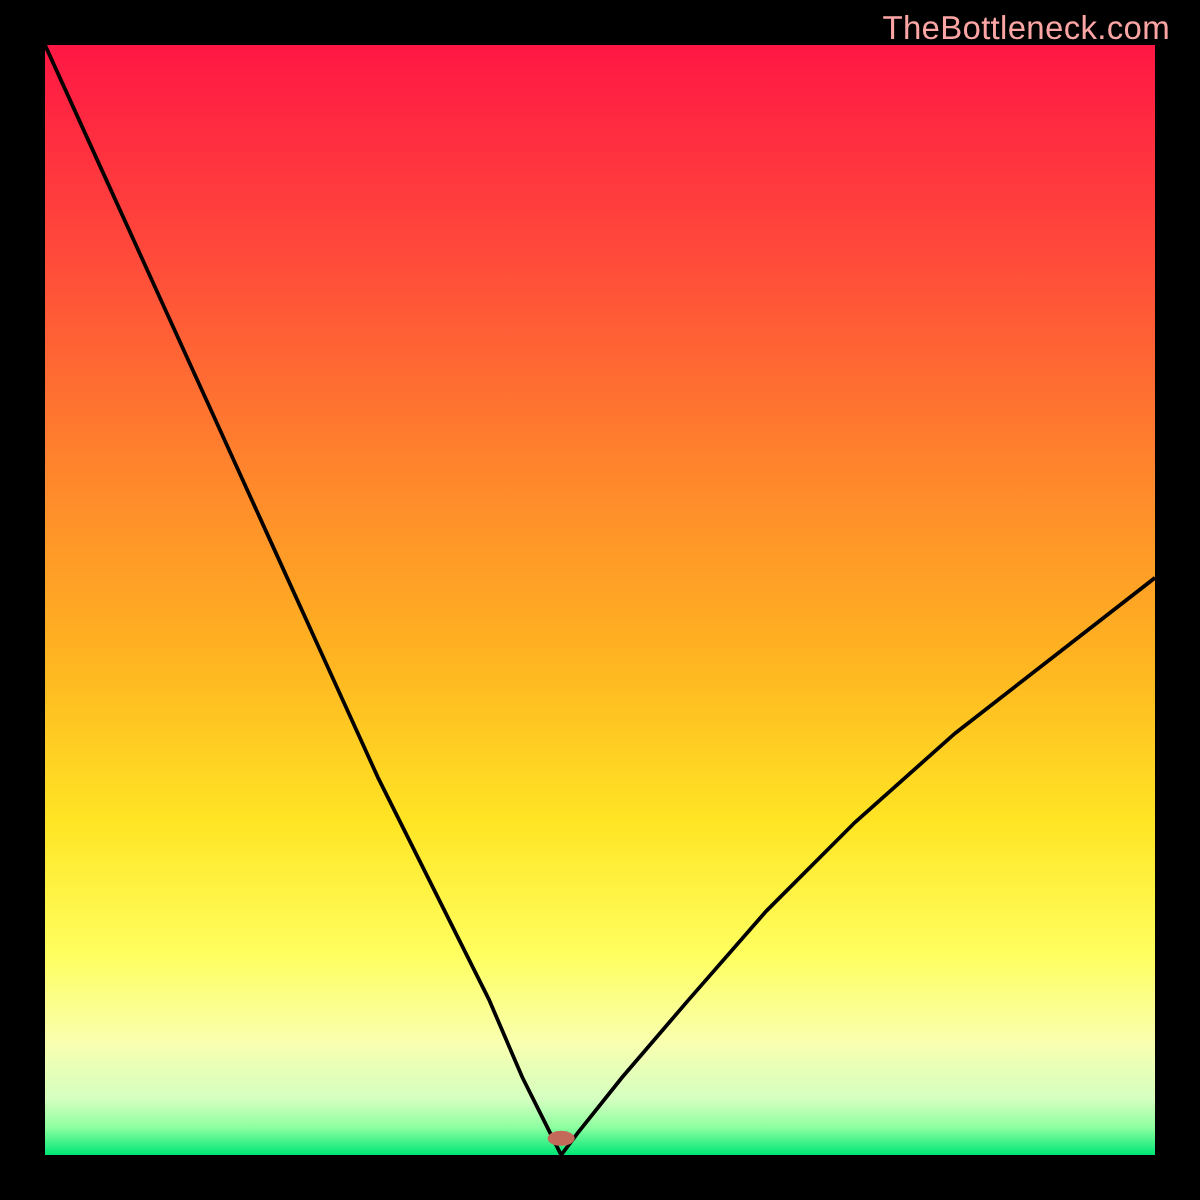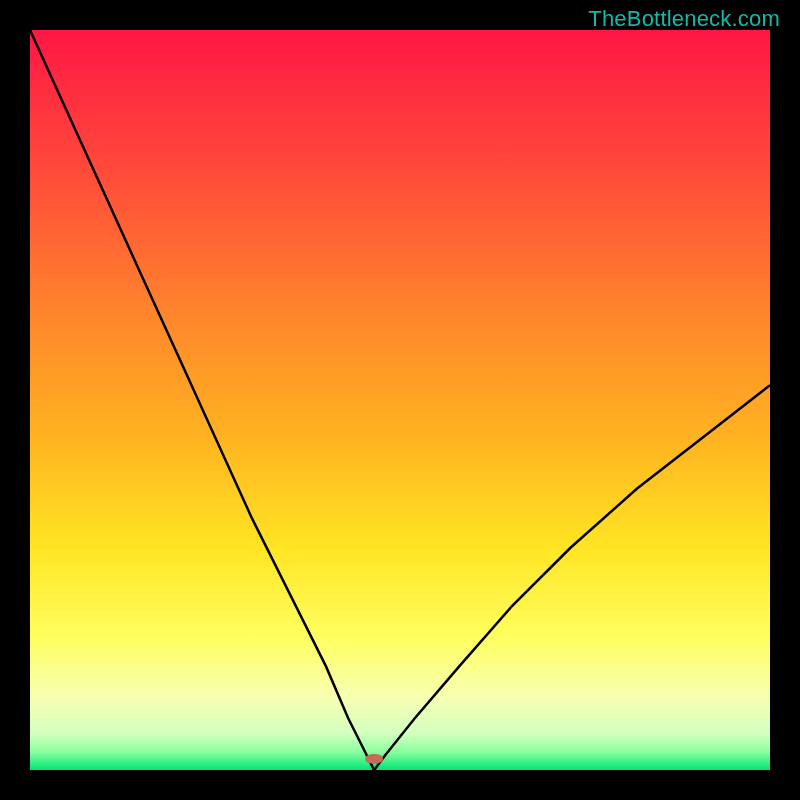--- a/index.html
+++ b/index.html
@@ -8,21 +8,21 @@
     width: 800px;
     height: 800px;
     background: #000;
     position: relative;
     font-family: Arial, sans-serif;
   }
   .watermark {
     position: absolute;
     top: 6px;
     right: 20px;
-    color: #14b8a6;
+    color: #fca5a5;
     font-size: 22px;
     font-weight: 500;
     z-index: 10;
     letter-spacing: 0.2px;
   }
   .chart-frame {
     position: absolute;
     left: 30px;
     top: 30px;
     width: 740px;

